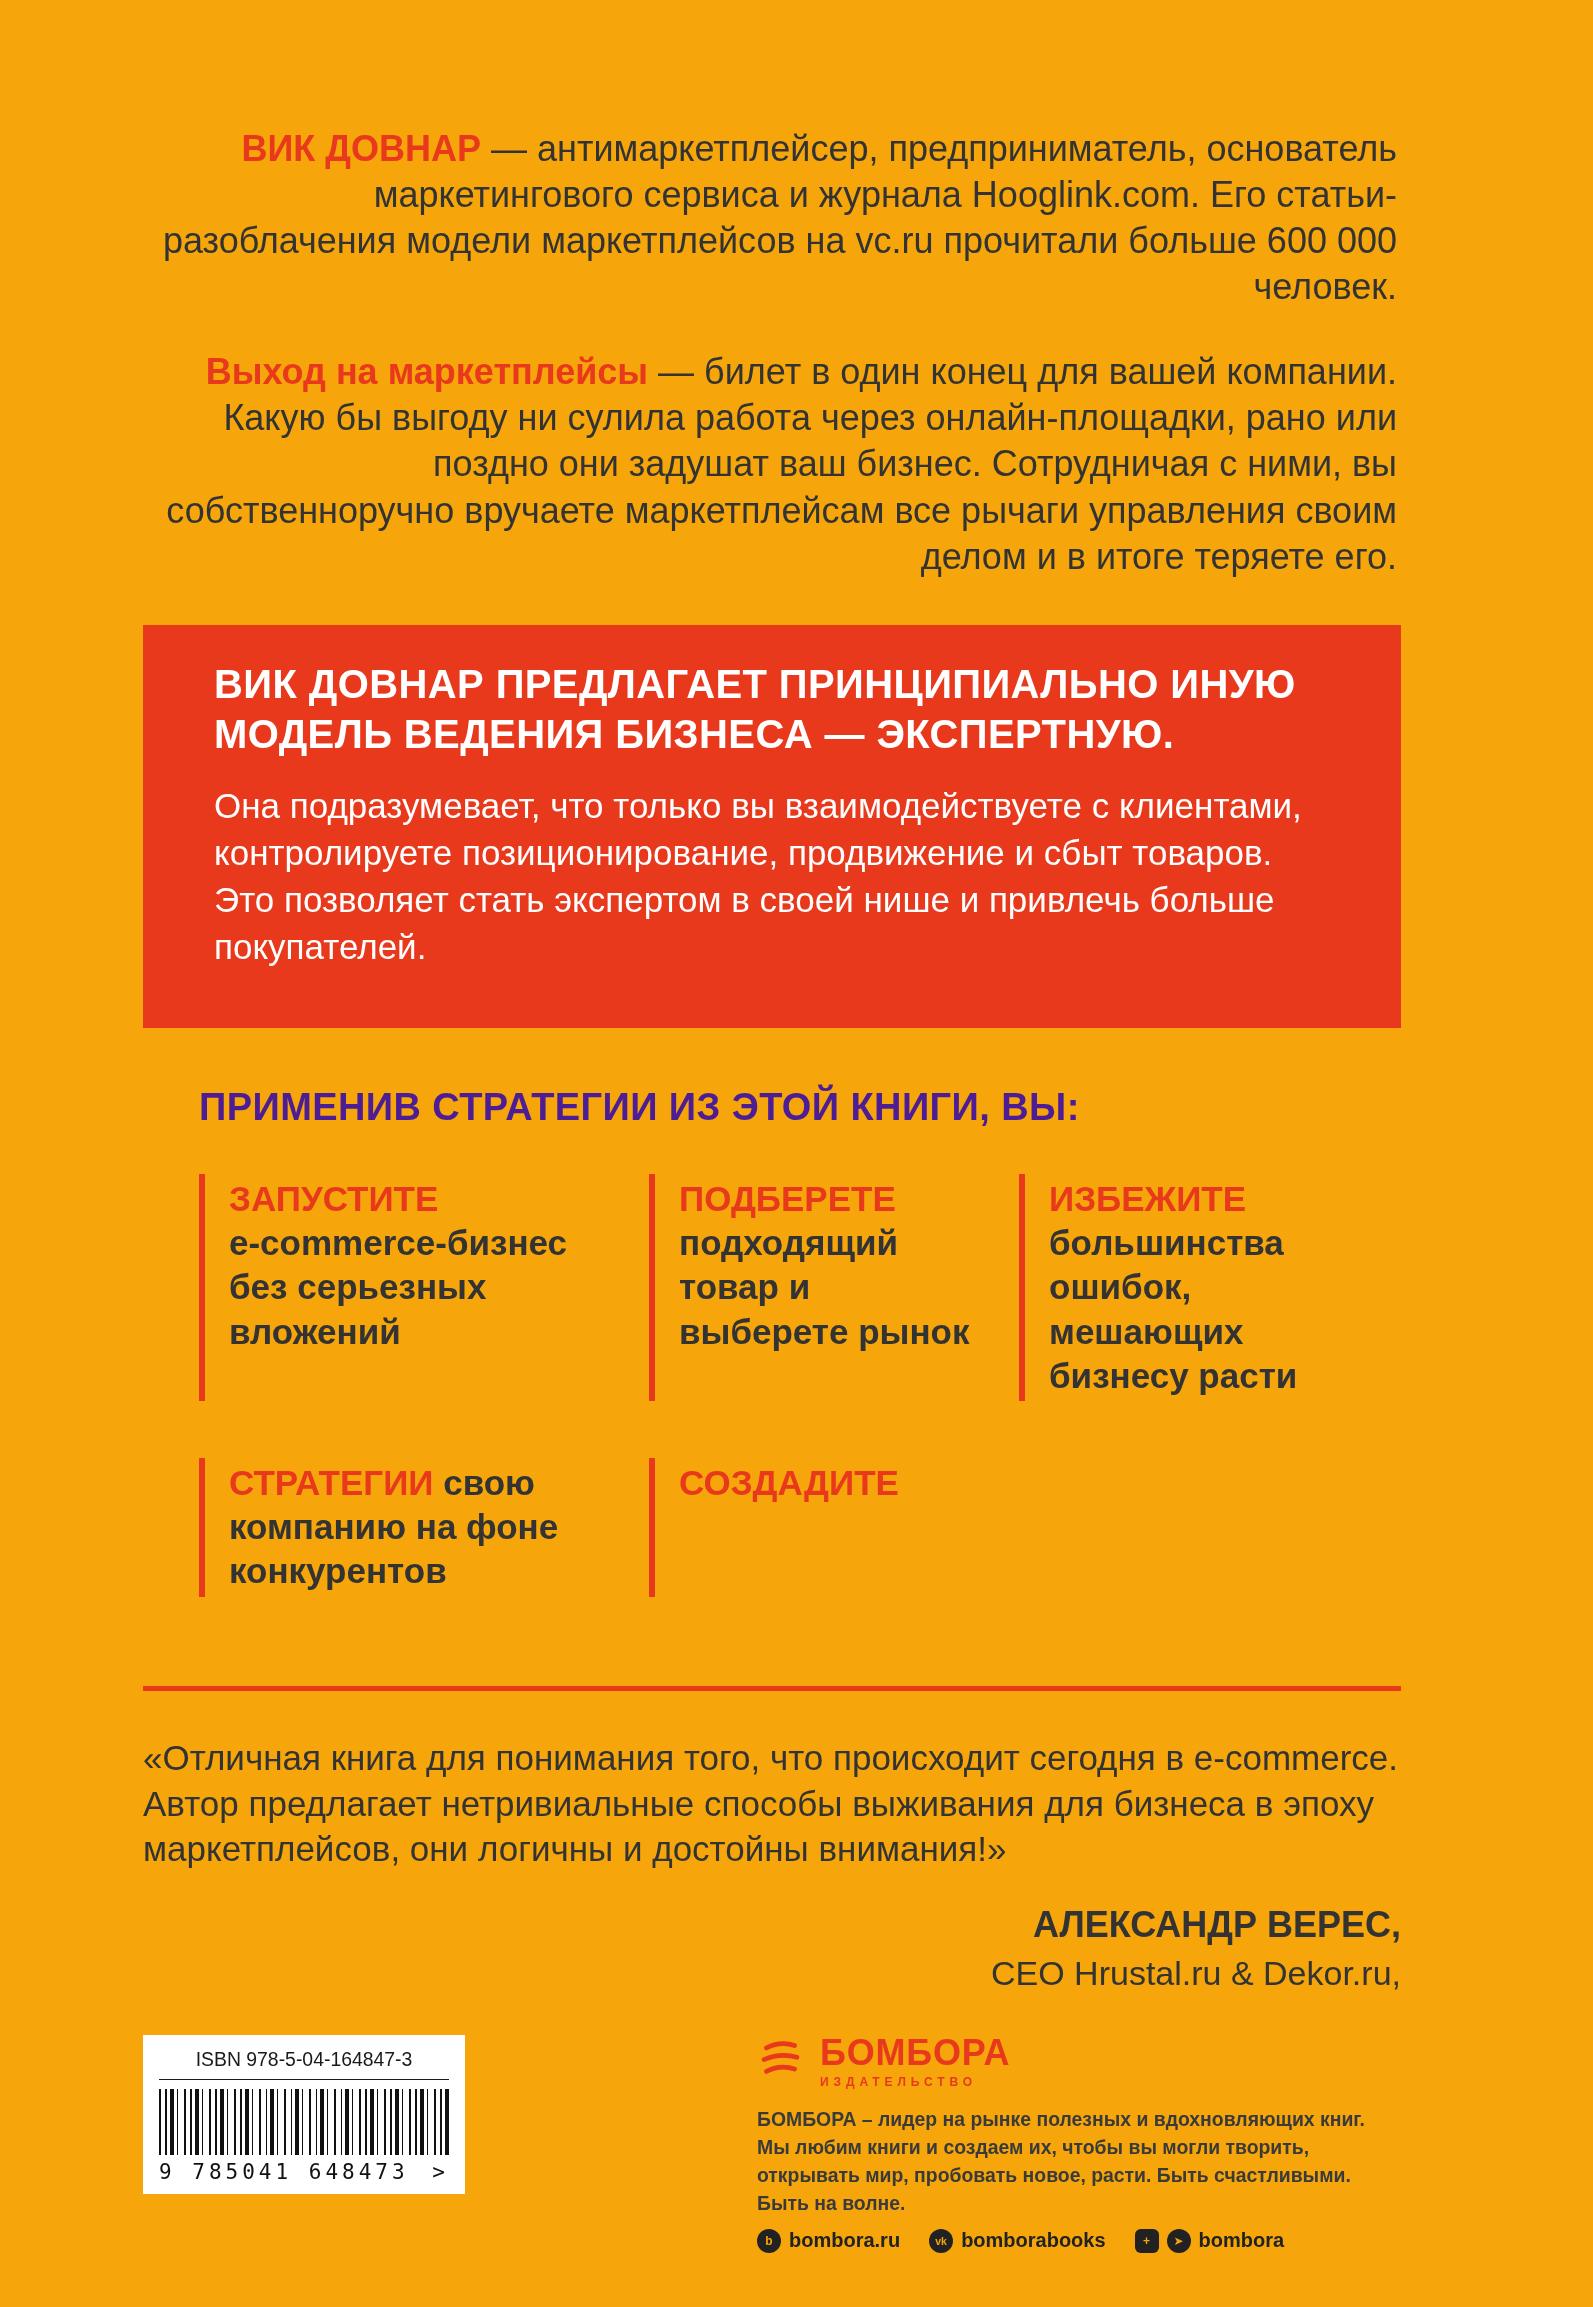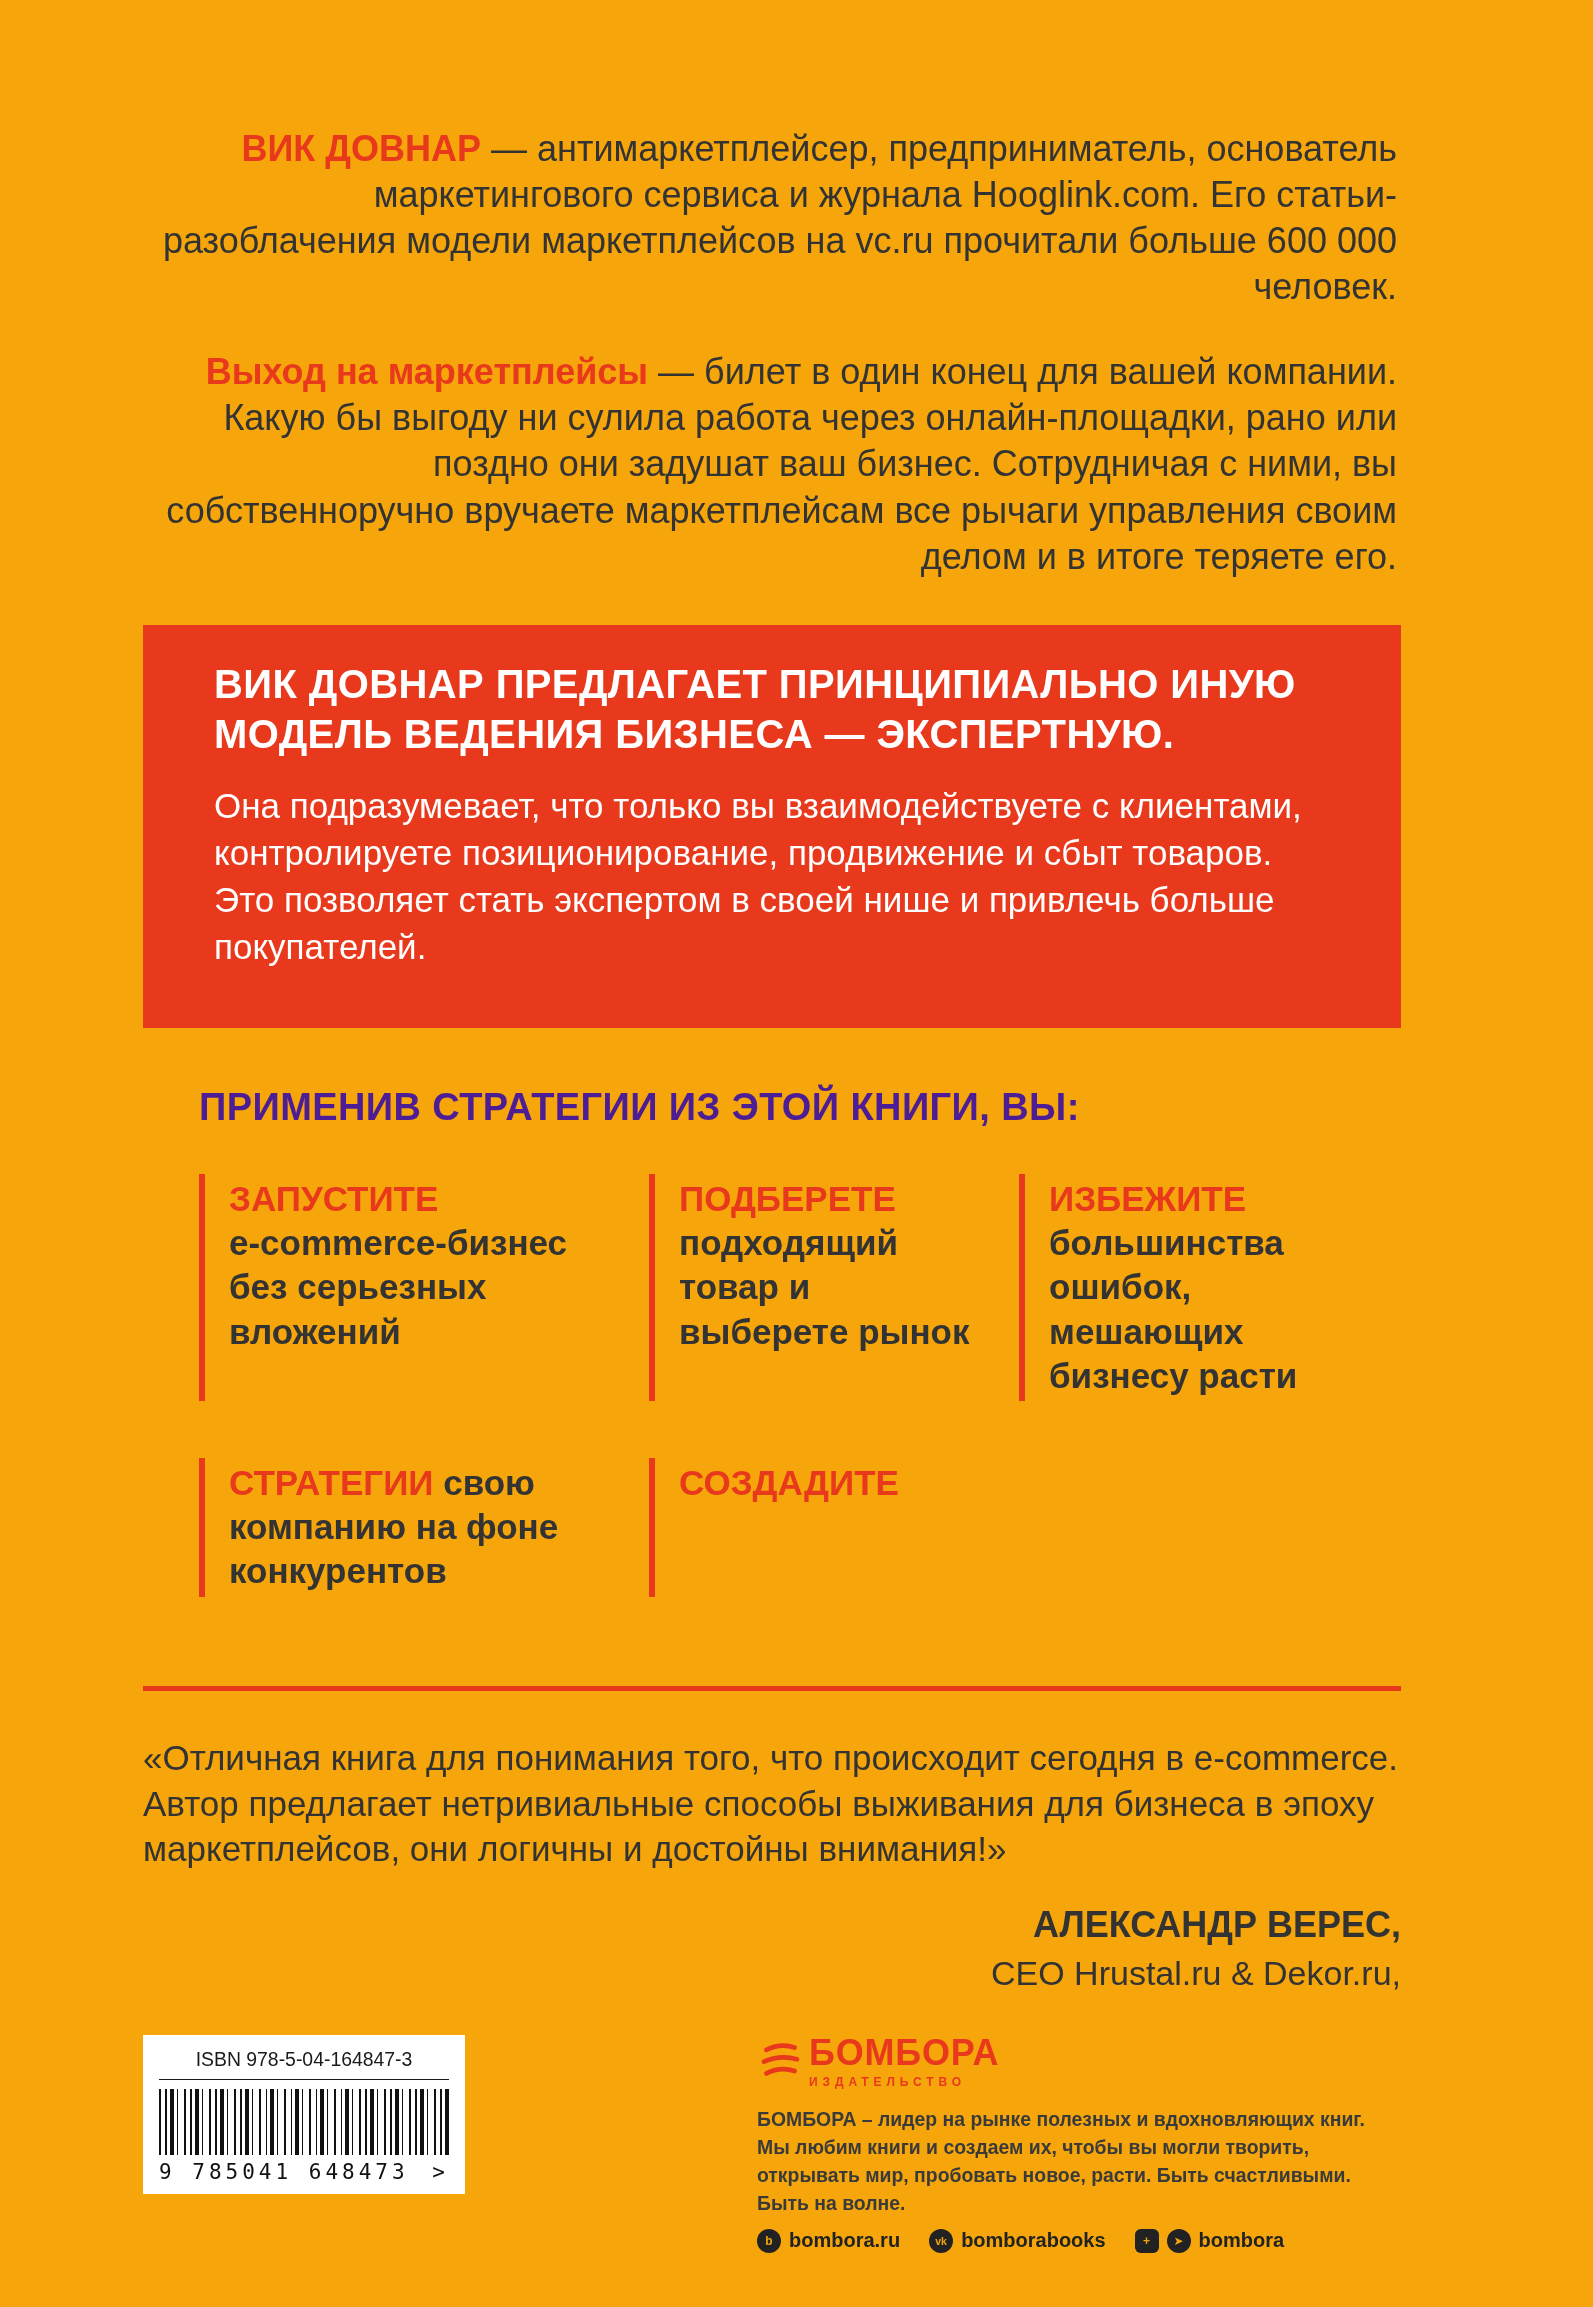--- a/index.html
+++ b/index.html
@@ -65,21 +65,21 @@
       #111 11.3px 15.4px, transparent 15.4px 18px,
       #111 18px 19.4px, transparent 19.4px 25px);
   }
   .digits {
     display: flex; justify-content: space-between; align-items: center;
     margin-top: 4.9px; font-family: "DejaVu Sans Mono", "Liberation Mono", monospace;
     font-size: 21px; color: #111; letter-spacing: 4px;
   }
 
   .brand-col { margin-left: 292px; flex: 1; }
-  .brand-row { display: flex; align-items: center; gap: 5px; }
+  .brand-row { display: flex; align-items: flex-start; gap: 16px; }
   .brand-name { font-size: 36px; font-weight: bold; color: #E8391C; line-height: 1; letter-spacing: 0.8px; }
   .brand-sub  { font-size: 12px; font-weight: bold; color: #E8391C; letter-spacing: 4.9px; margin-top: 4px; }
   .about { margin-top: 16px; font-size: 19.4px; font-weight: bold; line-height: 1.45; color: #3a3a3a; max-width: 632px; }
   .socials { margin-top: 11.3px; display: flex; align-items: center; gap: 29px; }
   .social { display: flex; align-items: center; gap: 8px; font-size: 20px; font-weight: bold; color: #222; }
   .sicon {
     display: inline-flex; align-items: center; justify-content: center;
     width: 24px; height: 24px; border-radius: 50%;
     background: #222; color: #F6A60A; font-size: 12px; font-weight: bold;
   }

